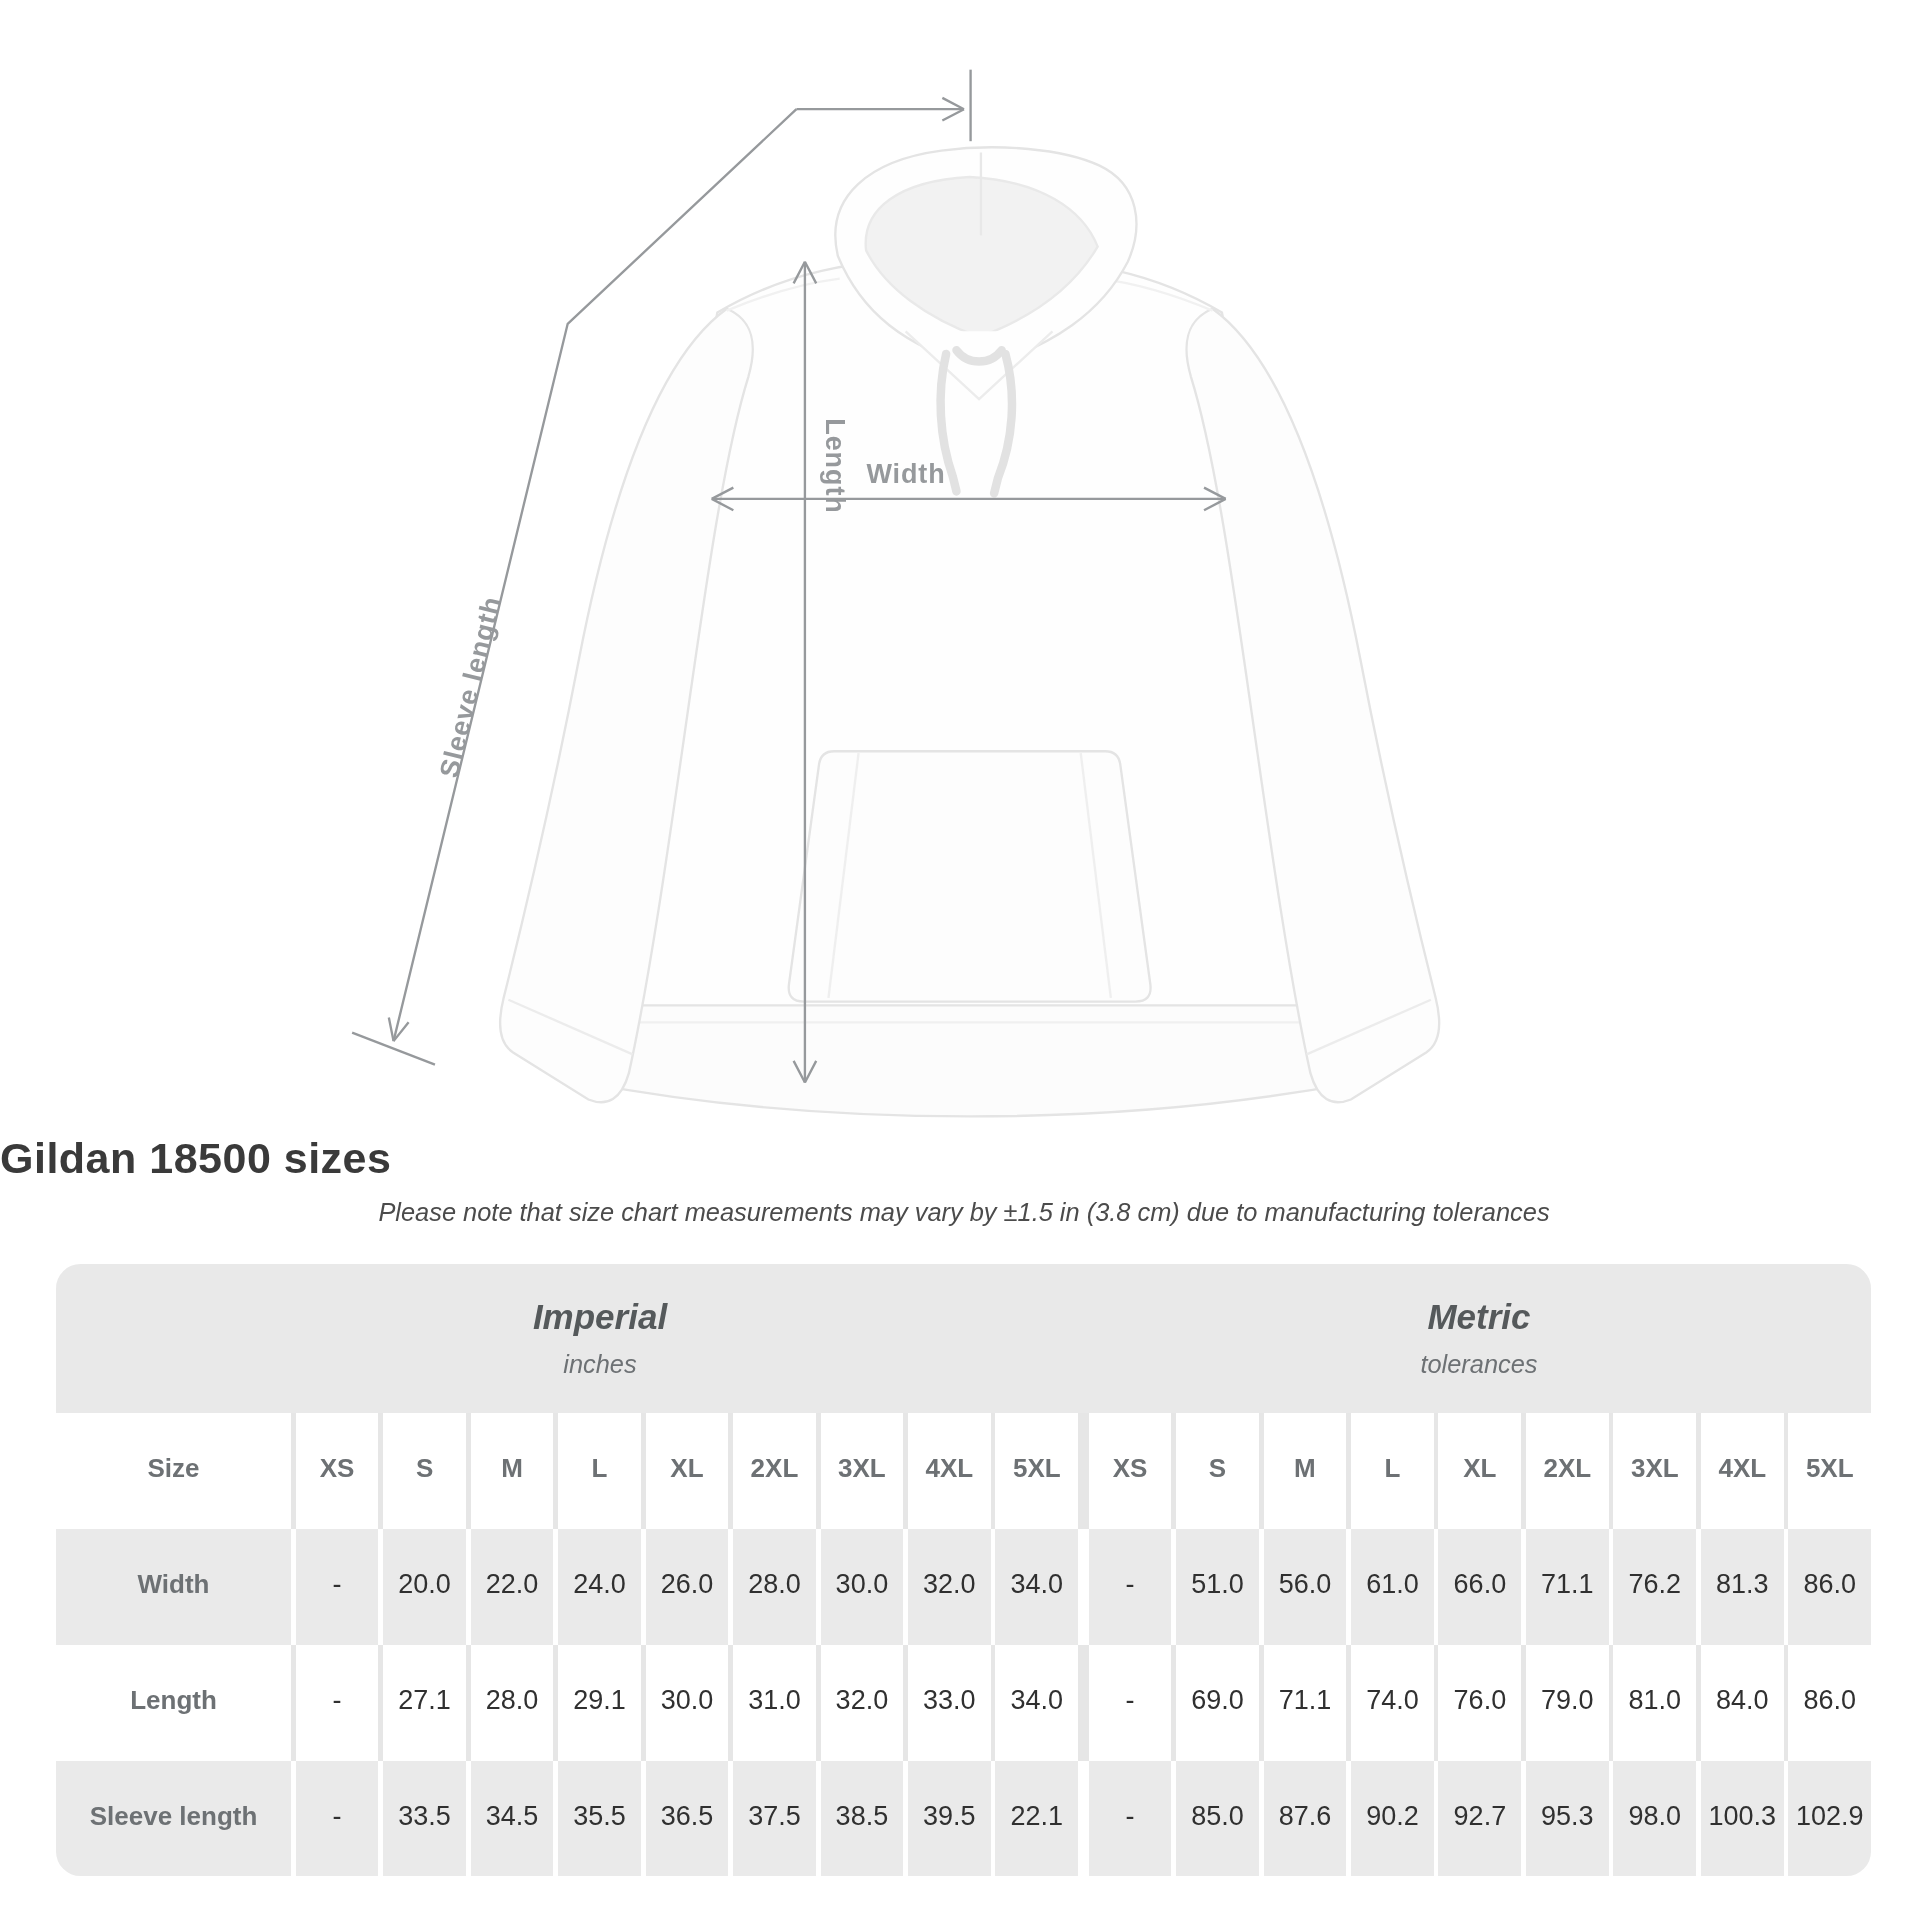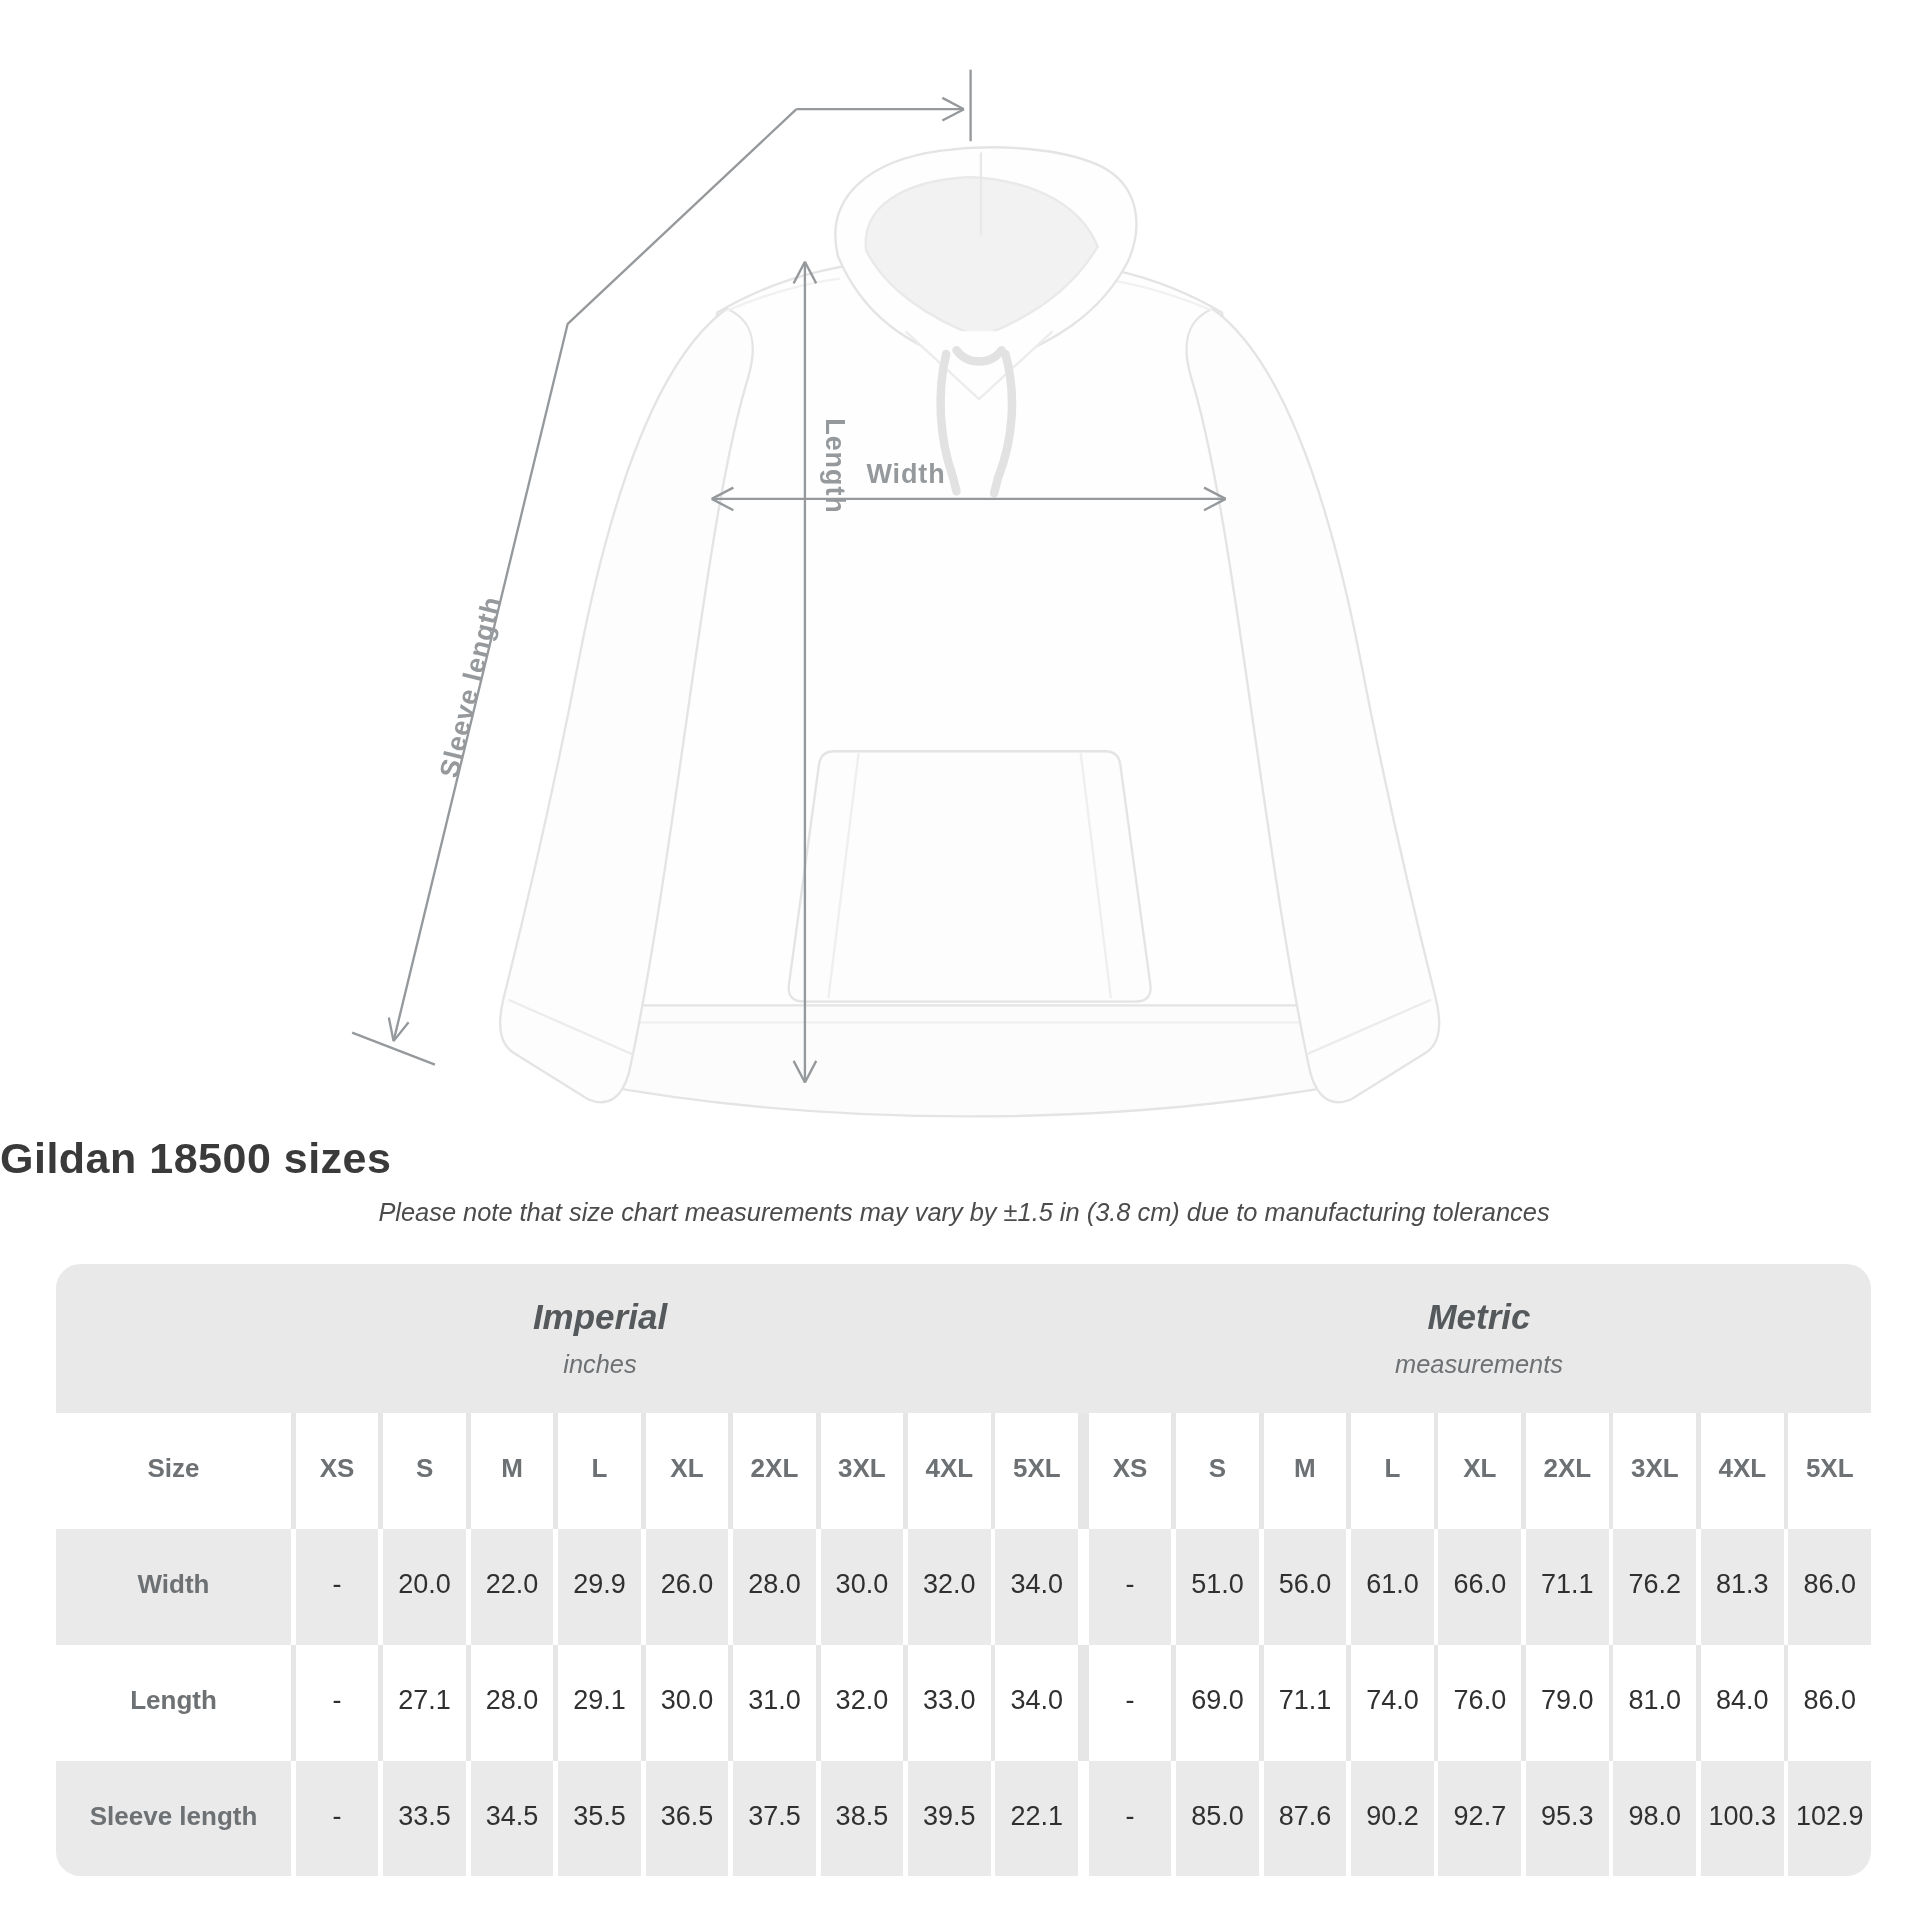--- a/index.html
+++ b/index.html
@@ -121,21 +121,21 @@
   <div class="subtitle">Please note that size chart measurements may vary by ±1.5 in (3.8 cm) due to manufacturing tolerances</div>
 
   <div class="size-table">
     <div class="band">
       <div class="group imp">
         <div class="g-name">Imperial</div>
         <div class="g-unit">inches</div>
       </div>
       <div class="group met">
         <div class="g-name">Metric</div>
-        <div class="g-unit">measurements</div>
+        <div class="g-unit">tolerances</div>
       </div>
     </div>
     <div class="t-row light">
         <div class="cell head">Size</div>
         <div class="cell head">XS</div>
         <div class="cell head">S</div>
         <div class="cell head">M</div>
         <div class="cell head">L</div>
         <div class="cell head">XL</div>
         <div class="cell head">2XL</div>
@@ -150,21 +150,21 @@
         <div class="cell head">2XL</div>
         <div class="cell head">3XL</div>
         <div class="cell head">4XL</div>
         <div class="cell head">5XL</div>
       </div>
     <div class="t-row dark">
         <div class="cell head">Width</div>
         <div class="cell num">-</div>
         <div class="cell num">20.0</div>
         <div class="cell num">22.0</div>
-        <div class="cell num">29.9</div>
+        <div class="cell num">24.0</div>
         <div class="cell num">26.0</div>
         <div class="cell num">28.0</div>
         <div class="cell num">30.0</div>
         <div class="cell num">32.0</div>
         <div class="cell num">34.0</div>
         <div class="cell num gs">-</div>
         <div class="cell num">51.0</div>
         <div class="cell num">56.0</div>
         <div class="cell num">61.0</div>
         <div class="cell num">66.0</div>

